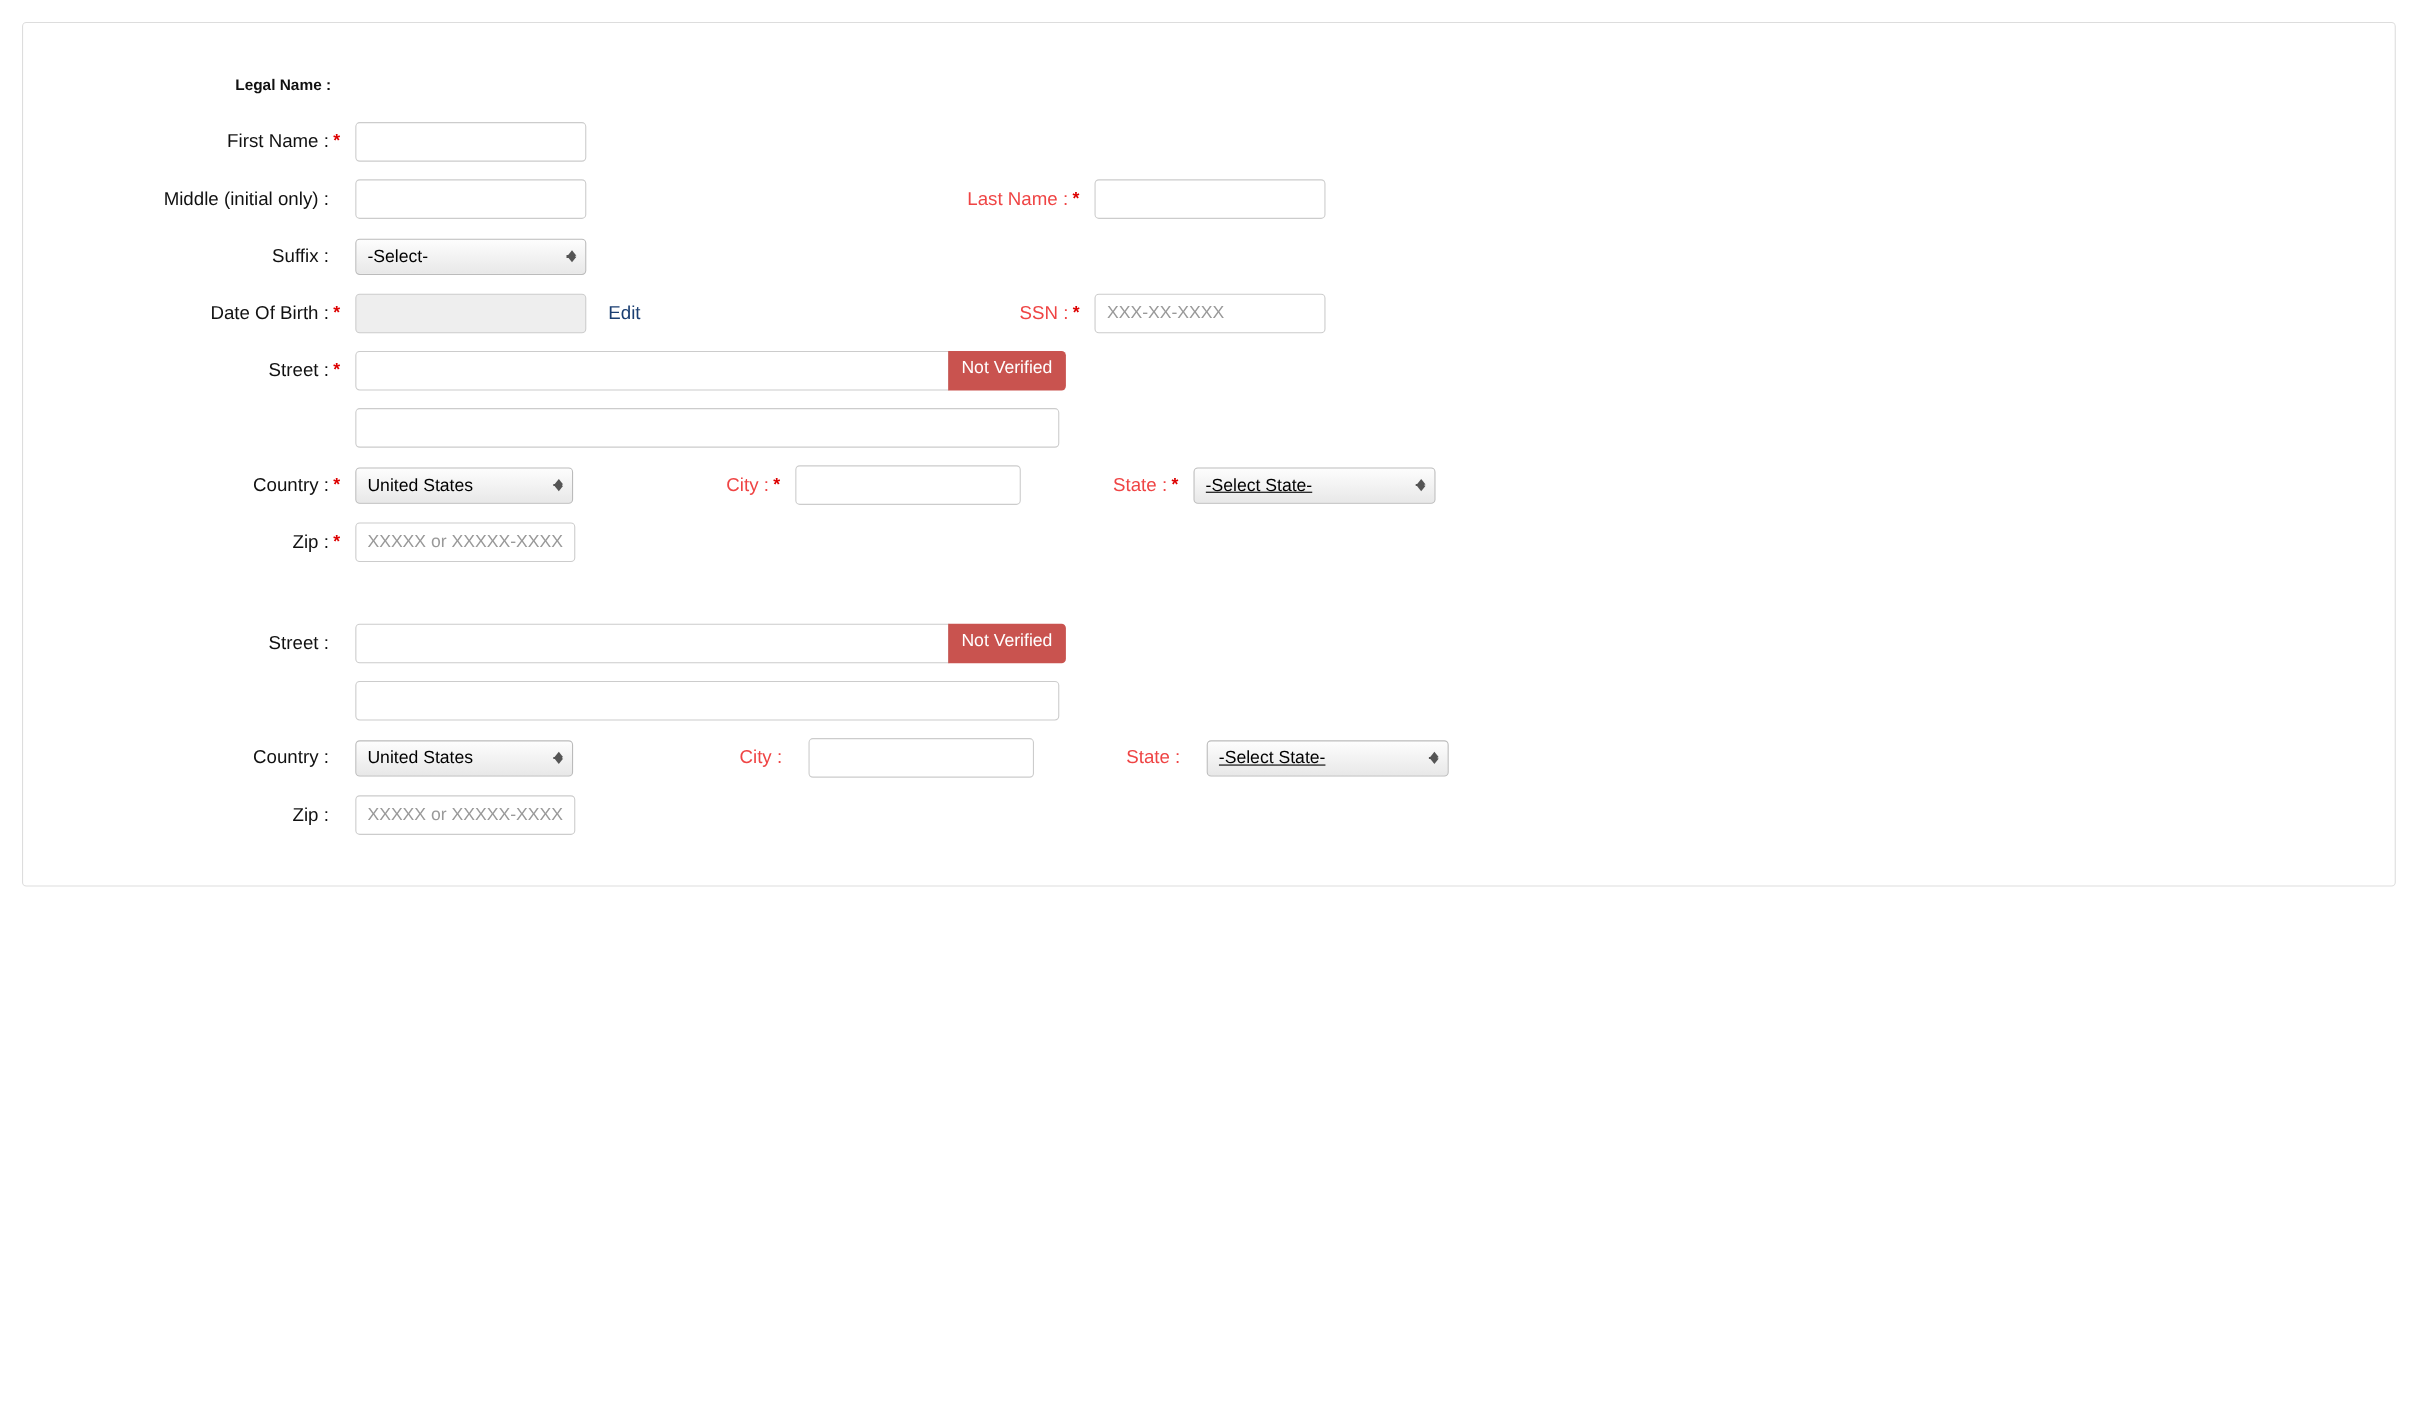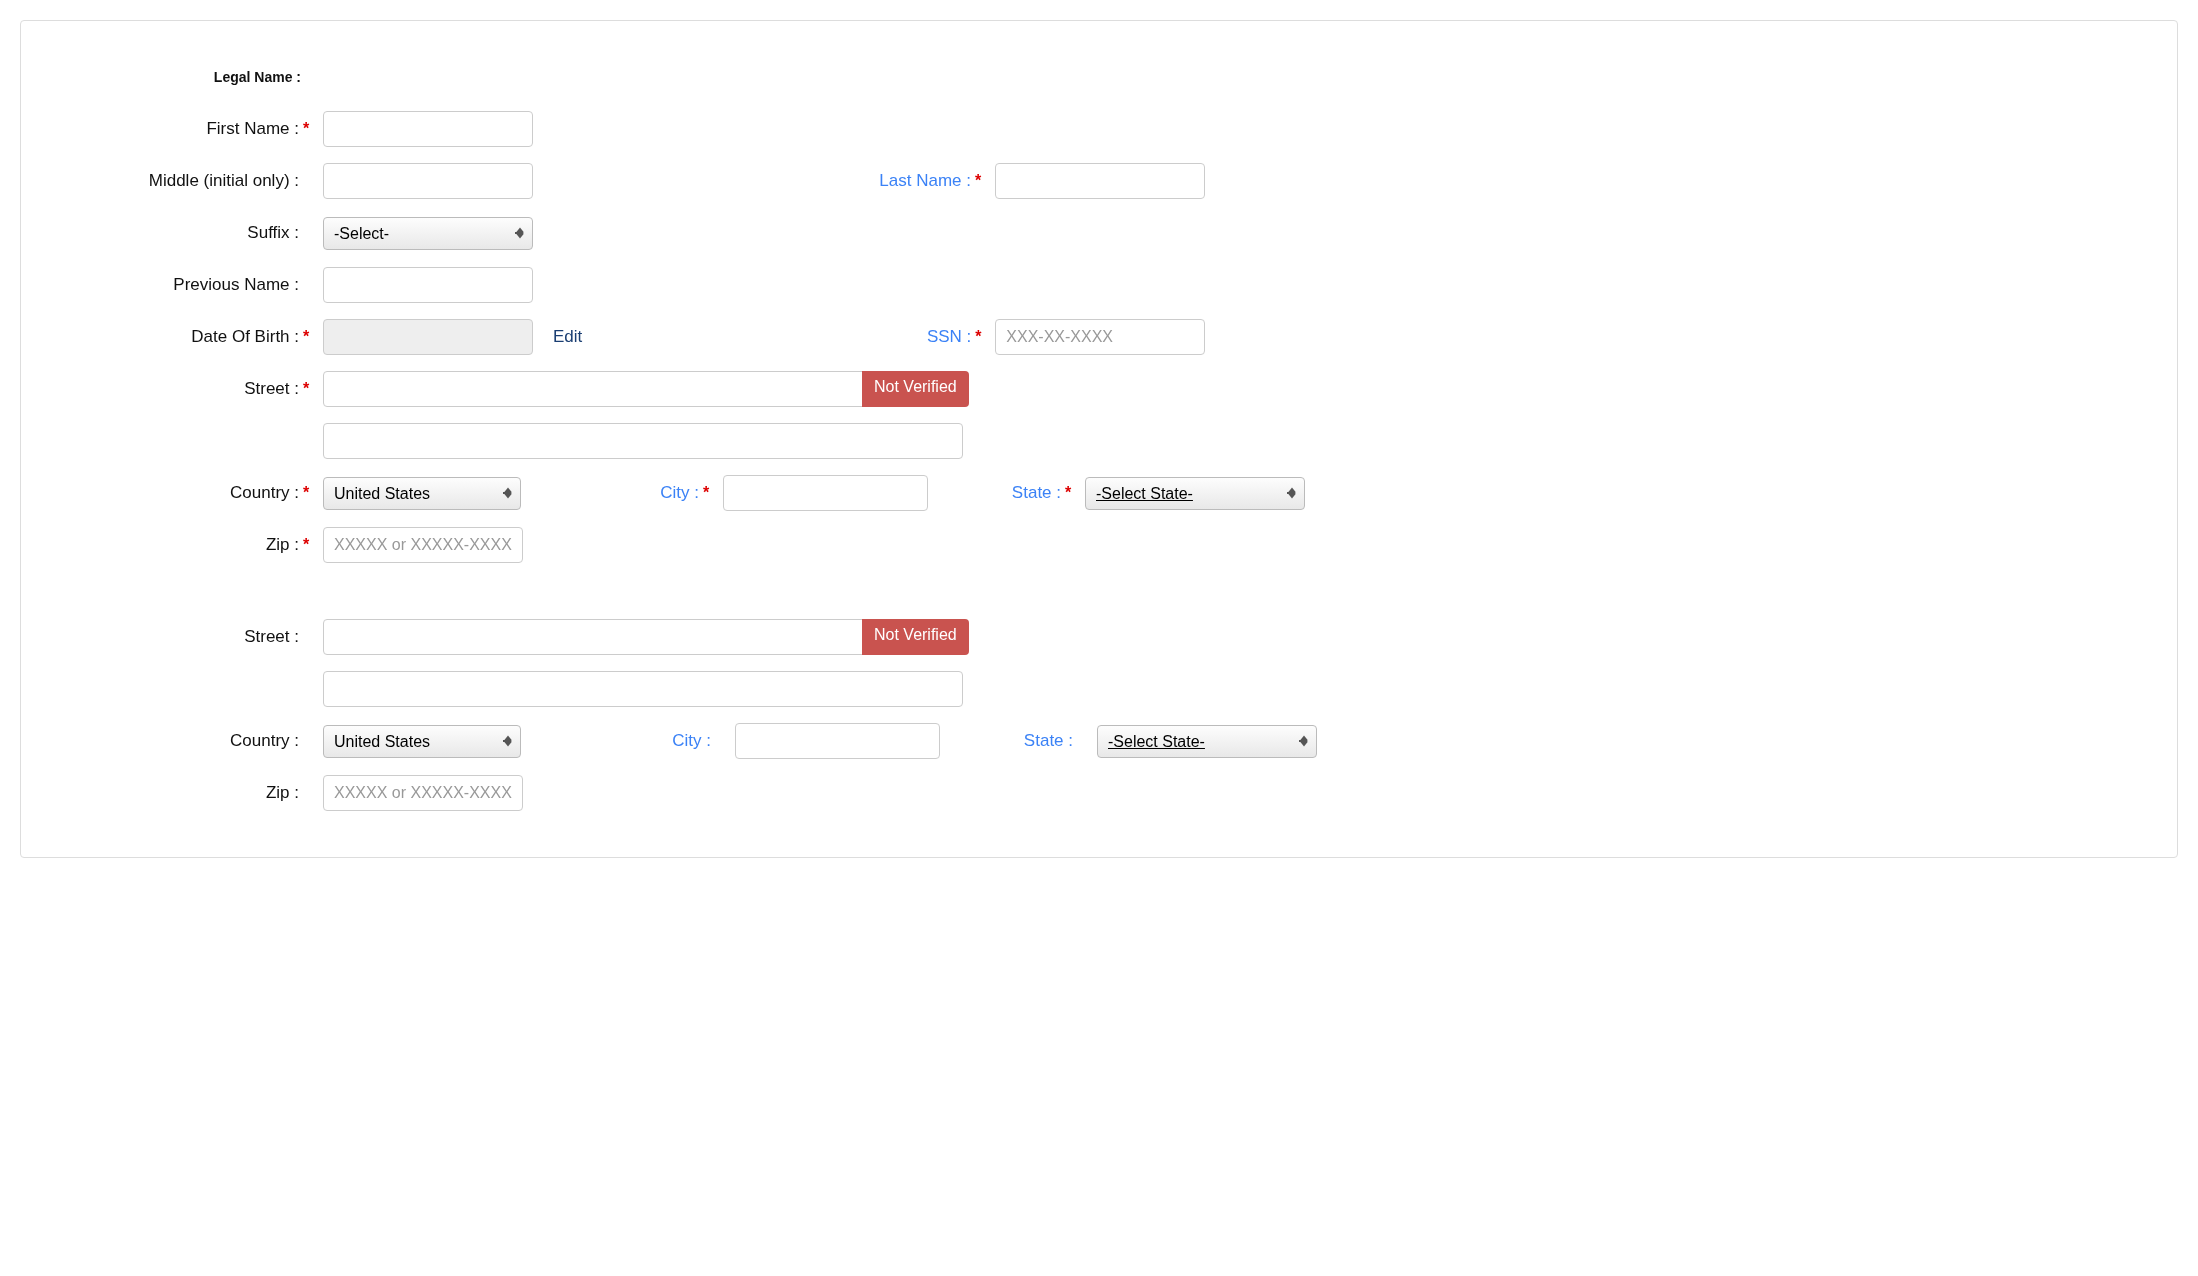--- a/index.html
+++ b/index.html
@@ -166,21 +166,21 @@
     }
     .link {
       color: #1a3e72;
       font-size: 17px;
       cursor: pointer;
       margin-left: 20px;
     }
     .second-col-label {
       text-align: right;
       font-size: 17px;
-      color: #3b82f6;
+      color: #ef4444;
       padding-right: 2px;
     }
     .street-group {
       display: flex;
       align-items: stretch;
     }
     .street-group input {
       border-top-right-radius: 0;
       border-bottom-right-radius: 0;
     }
@@ -234,26 +234,20 @@
         <select class="select-sm">
           <option>-Select-</option>
         </select>
         <span class="select-caret">
             <span class="up"></span>
             <span class="down"></span>
           </span>
       </div>
     </div>
 
-    <div class="form-row">
-      <div class="field-label">Previous Name :</div>
-      <span class="spacer-req"></span>
-      <div class="field-gap"></div>
-      <input type="text" class="input-sm" value="" style="">
-    </div>
 
     <div class="form-row">
       <div class="field-label">Date Of Birth :</div>
       <span class="required">*</span>
       <div class="field-gap"></div>
       <input type="text" class="input-sm" disabled="" value="" style="">
       <span class="link">Edit</span>
       <div class="second-col-label" style="width:391px">SSN :</div>
       <span class="required">*</span>
       <div class="field-gap"></div>

